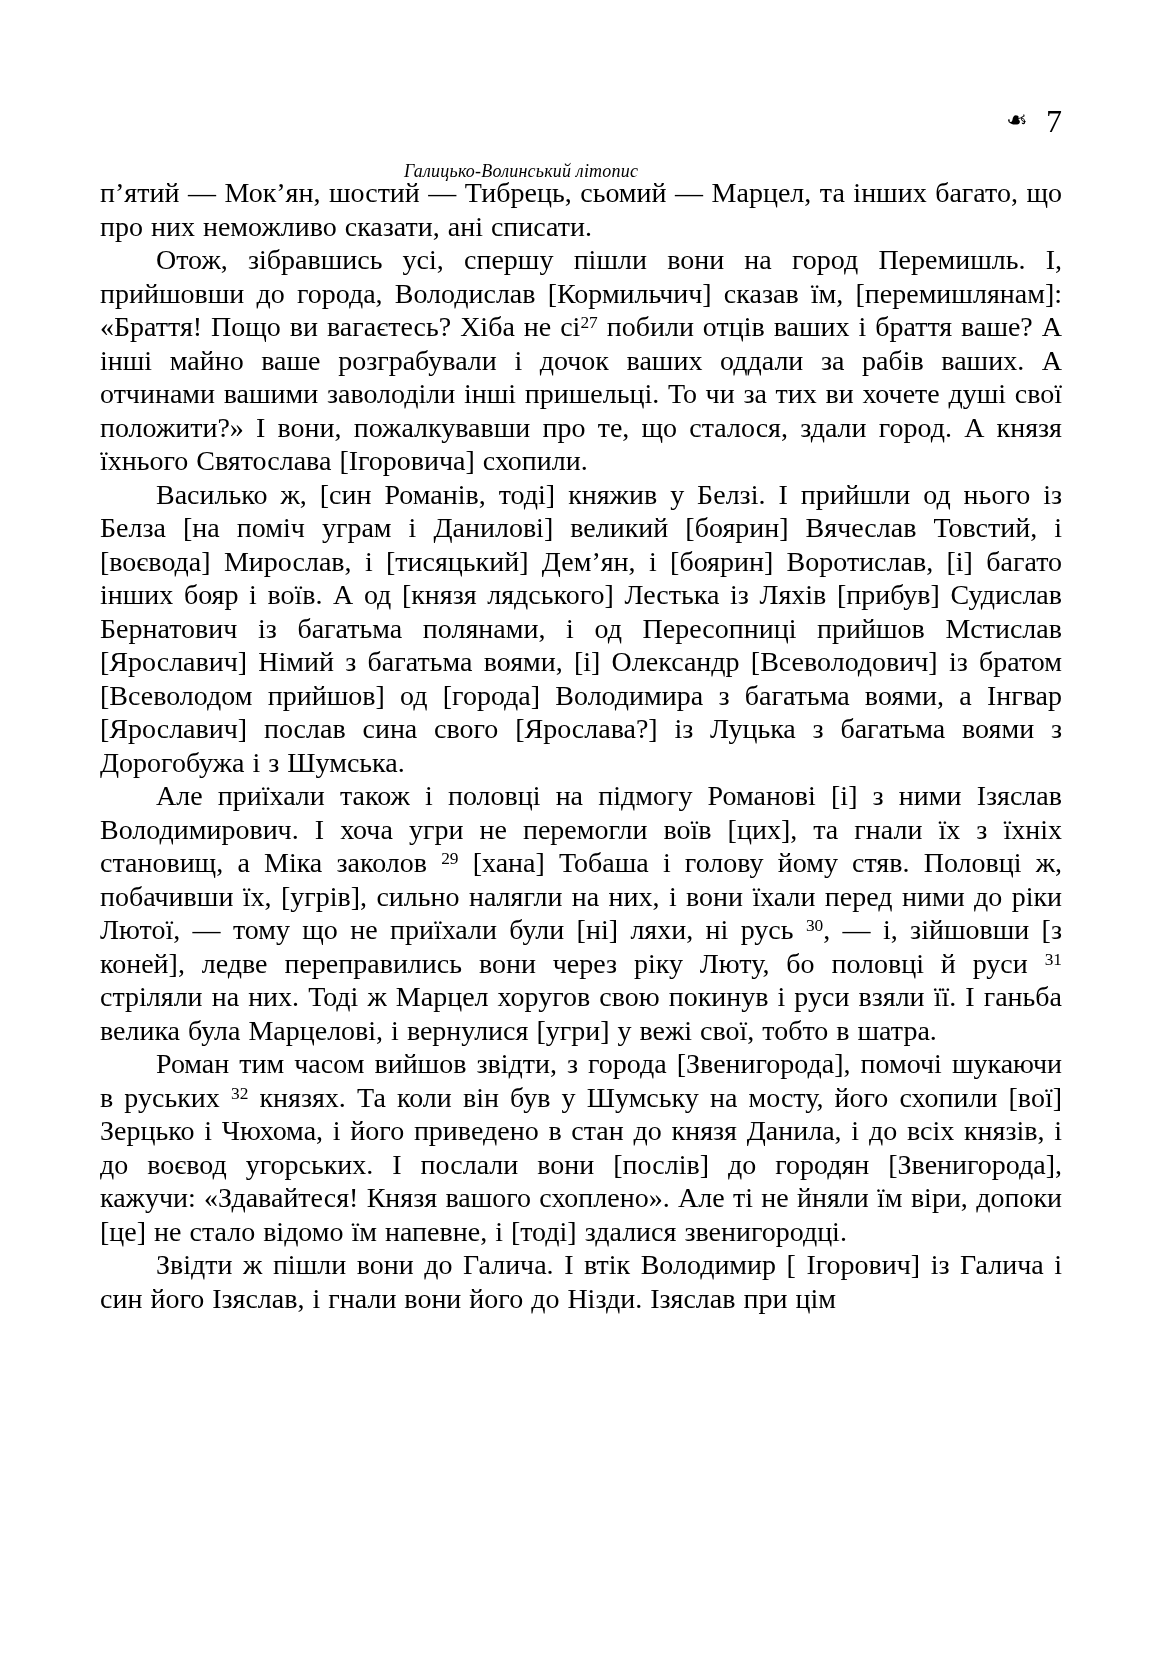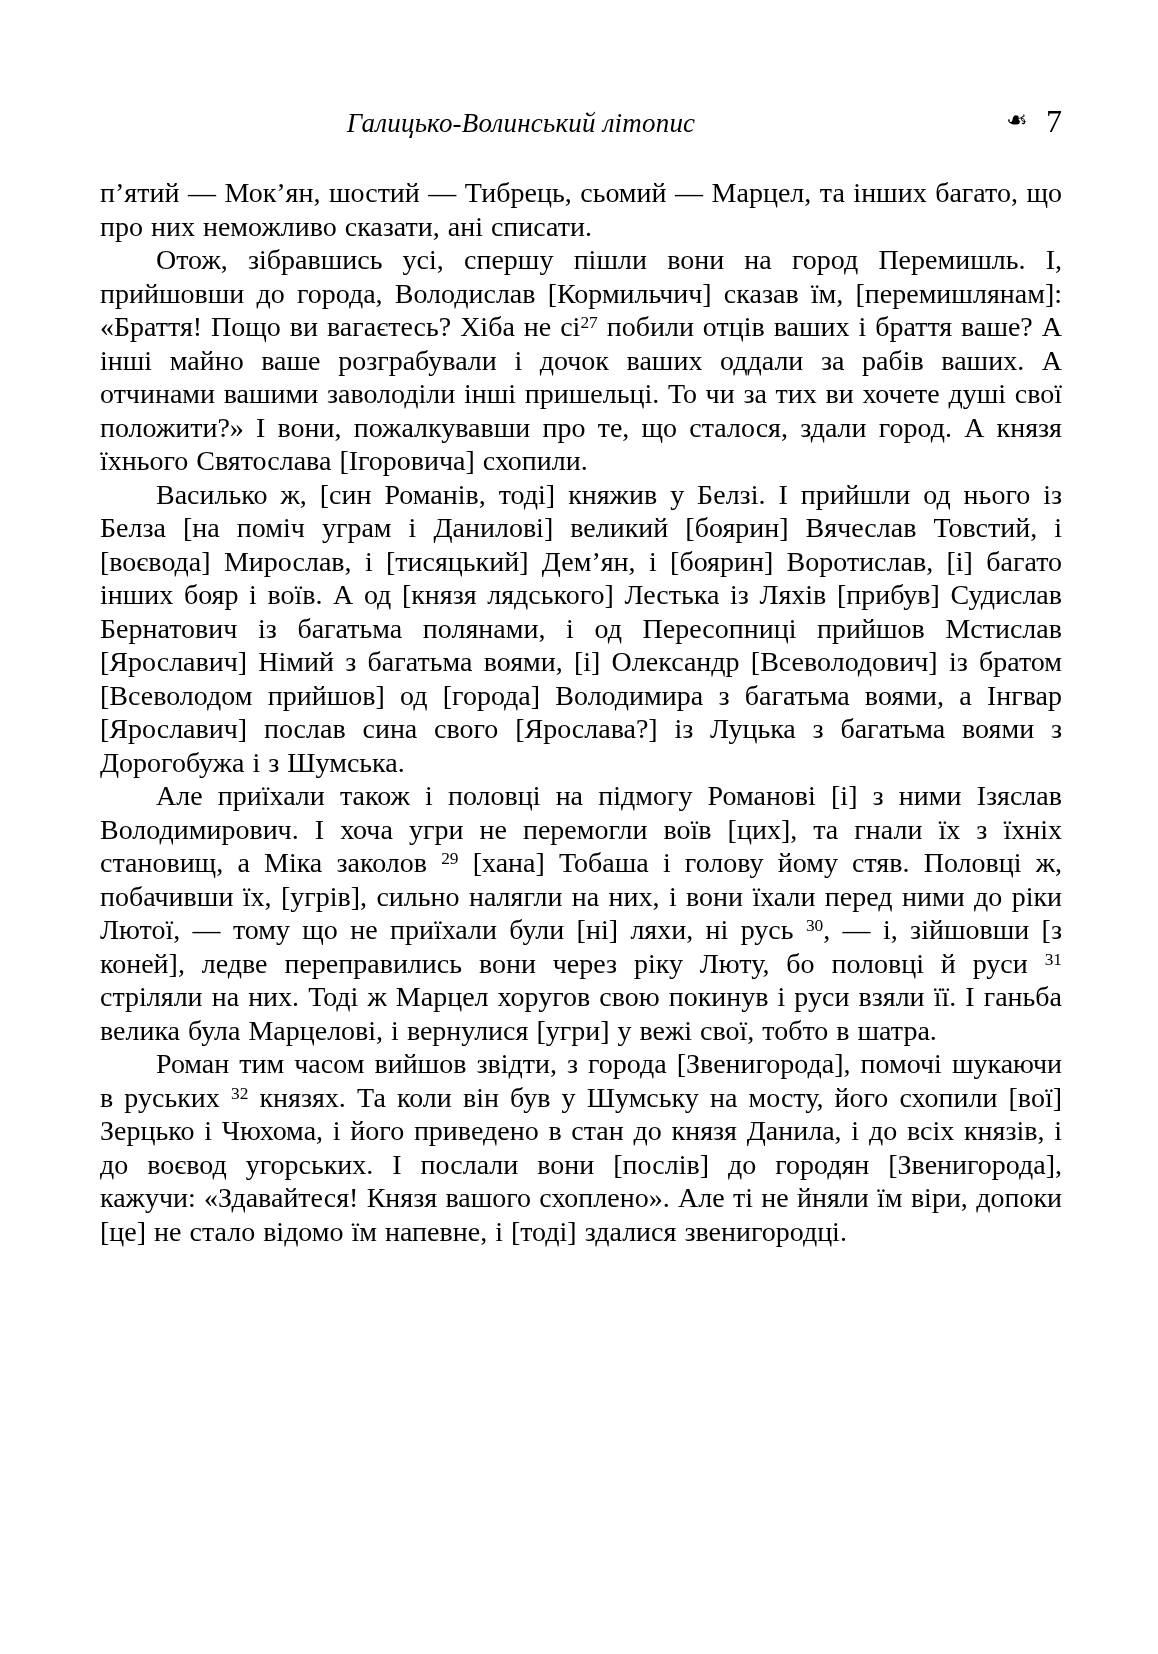--- a/index.html
+++ b/index.html
@@ -23,23 +23,24 @@
     position: relative;
     margin-top: 106px;
     height: 42px;
   }
   .running-header .title {
     position: absolute;
     left: 0;
     right: 120px;
     text-align: center;
     font-style: italic;
-    font-size: 27px;
+    font-size: 18px;
     line-height: 34px;
     letter-spacing: 0.2px;
+    margin-top: 48px;
   }
   .running-header .right-group {
     position: absolute;
     right: 0;
     top: -4px;
     display: flex;
     align-items: center;
     gap: 18px;
   }
   .running-header .fleuron {
@@ -85,14 +86,15 @@
       <span class="page-number">7</span>
     </div>
   </div>
 
   <div class="body-text">
       <p class="para no-indent">п’ятий — Мок’ян, шостий — Тибрець, сьомий — Марцел, та інших багато, що про них неможливо сказати, ані списати.</p>
       <p class="para">Отож, зібравшись усі, спершу пішли вони на город Перемишль. І, прийшовши до города, Володислав [Кормильчич] сказав їм, [перемишлянам]: «Браття! Пощо ви вагаєтесь? Хіба не сі<sup>27</sup> побили отців ваших і браття ваше? А інші майно ваше розграбували і дочок ваших оддали за рабів ваших. А отчинами вашими заволоділи інші пришельці. То чи за тих ви хочете душі свої положити?» І вони, пожалкувавши про те, що сталося, здали город. А князя їхнього Святослава [Ігоровича] схопили.</p>
       <p class="para">Василько ж, [син Романів, тоді] княжив у Белзі. І прийшли од нього із Белза [на поміч уграм і Данилові] великий [боярин] Вячеслав Товстий, і [воєвода] Мирослав, і [тисяцький] Дем’ян, і [боярин] Воротислав, [і] багато інших бояр і воїв. А од [князя лядського] Лестька із Ляхів [прибув] Судислав Бернатович із багатьма полянами, і од Пересопниці прийшов Мстислав [Ярославич] Німий з багатьма воями, [і] Олександр [Всеволодович] із братом [Всеволодом прийшов] од [города] Володимира з багатьма воями, а Інгвар [Ярославич] послав сина свого [Ярослава?] із Луцька з багатьма воями з Дорогобужа і з Шумська.</p>
       <p class="para">Але приїхали також і половці на підмогу Романові [і] з ними Ізяслав Володимирович. І хоча угри не перемогли воїв [цих], та гнали їх з їхніх становищ, а Міка заколов <sup>29</sup> [хана] Тобаша і голову йому стяв. Половці ж, побачивши їх, [угрів], сильно налягли на них, і вони їхали перед ними до ріки Лютої, — тому що не приїхали були [ні] ляхи, ні русь <sup>30</sup>, — і, зійшовши [з коней], ледве переправились вони через ріку Люту, бо половці й руси <sup>31</sup> стріляли на них. Тоді ж Марцел хоругов свою покинув і руси взяли її. І ганьба велика була Марцелові, і вернулися [угри] у вежі свої, тобто в шатра.</p>
       <p class="para">Роман тим часом вийшов звідти, з города [Звенигорода], помочі шукаючи в руських <sup>32</sup> князях. Та коли він був у Шумську на мосту, його схопили [вої] Зерцько і Чюхома, і його приведено в стан до князя Данила, і до всіх князів, і до воєвод угорських. І послали вони [послів] до городян [Звенигорода], кажучи: «Здавайтеся! Князя вашого схоплено». Але ті не йняли їм віри, допоки [це] не стало відомо їм напевне, і [тоді] здалися звенигородці.</p>
+      <p class="para">Звідти ж пішли вони до Галича. І втік Володимир [ Ігорович] із Галича і син його Ізяслав, і гнали вони його до Нізди. Ізяслав при цім</p>
     </div>
 </div>
 
 </body></html>

